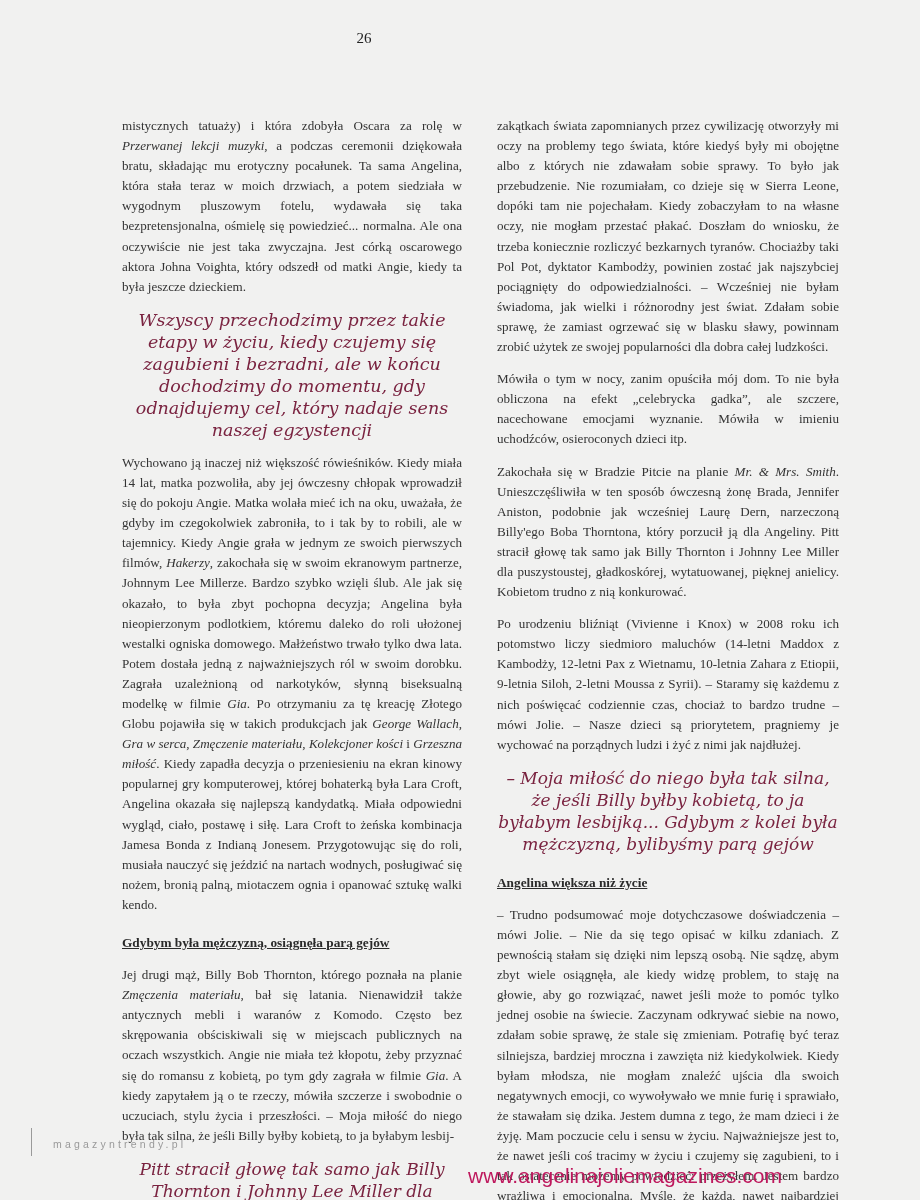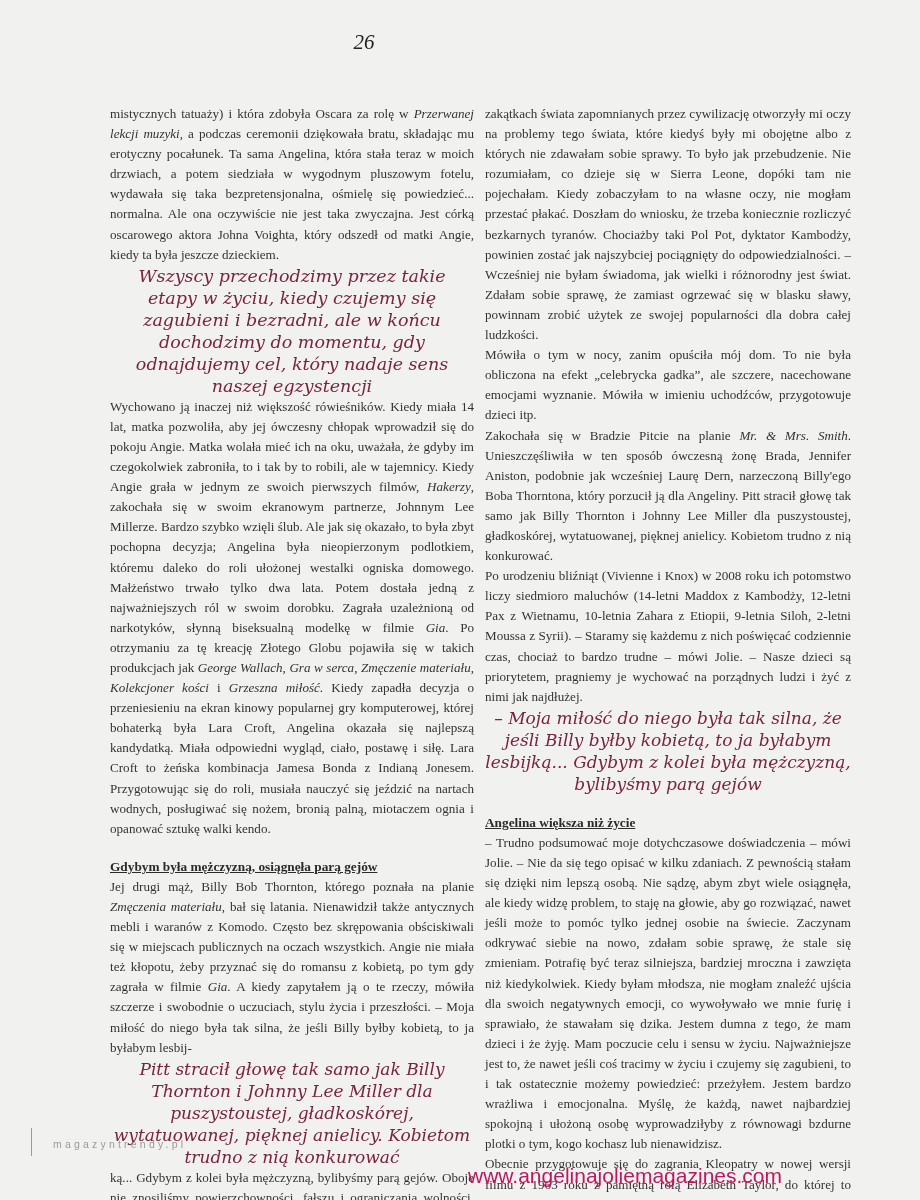--- a/index.html
+++ b/index.html
@@ -6,31 +6,31 @@
   body {
     width: 920px; height: 1200px; overflow: hidden;
     background: #f1f1f0;
     font-family: "DejaVu Serif", "Liberation Serif", serif;
     color: #2a2a2a;
     position: relative;
   }
   .page-number {
     position: absolute; top: 30px; left: 0; width: 728px;
     text-align: center; font-family: "Liberation Serif", serif;
-    font-size: 21px; color: #222; font-style: italic;
+    font-size: 15px; color: #222;
   }
   .col {
     position: absolute; top: 104px; width: 364px;
     font-family: "Liberation Serif", serif;
     font-size: 13.1px; line-height: 20.1px; color: #333;
     text-align: justify; hyphens: manual;
   }
   .col.left { left: 110px; }
   .col.right { left: 485px; width: 366px; }
-  .col p { margin: 0; }
+  .col p { margin: 12px; }
   .col em { font-style: italic; }
   .pullquote {
     color: #7a2340; font-style: italic; text-align: center;
     font-family: "DejaVu Serif", serif;
     font-size: 17.5px; line-height: 22px;
     margin: 0; padding: 0;
   }
   .pq1 { margin-top: 18px; margin-bottom: 24px; padding: 0 6px; }
   .pq2 { margin-top: 24px; margin-bottom: 24px; font-size: 17px; font-style: italic; }
   .pq3 { margin-top: 22px; margin-bottom: 28px; font-size: 17px; }
@@ -58,21 +58,21 @@
   <p class="pullquote pq1">Wszyscy przechodzimy przez takie etapy w życiu, kiedy czujemy się zagubieni i bezradni, ale w końcu dochodzimy do momentu, gdy odnajdujemy cel, który nadaje sens naszej egzystencji</p>
   <p><span>Wychowano ją inaczej niż większość rówieśników. Kiedy miała 14 lat, matka pozwoliła, aby jej ówczesny chłopak wprowadził się do pokoju Angie. Matka wolała mieć ich na oku, uważała, że gdyby im czegokolwiek zabroniła, to i tak by to robili, ale w tajemnicy. Kiedy Angie grała w jednym ze swoich pierwszych filmów, </span><em>Hakerzy</em><span>, zakochała się w swoim ekranowym partnerze, Johnnym Lee Millerze. Bardzo szybko wzięli ślub. Ale jak się okazało, to była zbyt pochopna decyzja; Angelina była nieopierzonym podlotkiem, któremu daleko do roli ułożonej westalki ogniska domowego. Małżeństwo trwało tylko dwa lata. Potem dostała jedną z najważniejszych ról w swoim dorobku. Zagrała uzależnioną od narkotyków, słynną biseksualną modelkę w filmie </span><em>Gia</em><span>. Po otrzymaniu za tę kreację Złotego Globu pojawiła się w takich produkcjach jak </span><em>George Wallach</em><span>, </span><em>Gra w serca</em><span>, </span><em>Zmęczenie materiału</em><span>, </span><em>Kolekcjoner kości</em><span> i </span><em>Grzeszna miłość</em><span>. Kiedy zapadła decyzja o przeniesieniu na ekran kinowy popularnej gry komputerowej, której bohaterką była Lara Croft, Angelina okazała się najlepszą kandydatką. Miała odpowiedni wygląd, ciało, postawę i siłę. Lara Croft to żeńska kombinacja Jamesa Bonda z Indianą Jonesem. Przygotowując się do roli, musiała nauczyć się jeździć na nartach wodnych, posługiwać się nożem, bronią palną, miotaczem ognia i opanować sztukę walki kendo.</span></p>
   <p class="subhead">Gdybym była mężczyzną, osiągnęła parą gejów</p>
   <p><span>Jej drugi mąż, Billy Bob Thornton, którego poznała na planie </span><em>Zmęczenia materiału</em><span>, bał się latania. Nienawidził także antycznych mebli i waranów z Komodo. Często bez skrępowania obściskiwali się w miejscach publicznych na oczach wszystkich. Angie nie miała też kłopotu, żeby przyznać się do romansu z kobietą, po tym gdy zagrała w filmie </span><em>Gia</em><span>. A kiedy zapytałem ją o te rzeczy, mówiła szczerze i swobodnie o uczuciach, stylu życia i przeszłości. – Moja miłość do niego była tak silna, że jeśli Billy byłby kobietą, to ja byłabym lesbij-</span></p>
   <p class="pullquote pq2">Pitt stracił głowę tak samo jak Billy Thornton i Johnny Lee Miller dla puszystoustej, gładkoskórej, wytatuowanej, pięknej anielicy. Kobietom trudno z nią konkurować</p>
   <p><span>ką... Gdybym z kolei była mężczyzną, bylibyśmy parą gejów. Oboje nie znosiliśmy powierzchowności, fałszu i ograniczania wolności. Byliśmy pokrewnymi, niespokojnymi duszami, oboje odczuwaliśmy ten sam smutek i samotność – zwierzała się. Udział w Tomb Raiderze przyniósł jej nowe doznania. – Podróże z ekipą filmową po różnych</span></p>
 </div>
 
 <div class="col right">
   <p><span>zakątkach świata zapomnianych przez cywilizację otworzyły mi oczy na problemy tego świata, które kiedyś były mi obojętne albo z których nie zdawałam sobie sprawy. To było jak przebudzenie. Nie rozumiałam, co dzieje się w Sierra Leone, dopóki tam nie pojechałam. Kiedy zobaczyłam to na własne oczy, nie mogłam przestać płakać. Doszłam do wniosku, że trzeba koniecznie rozliczyć bezkarnych tyranów. Chociażby taki Pol Pot, dyktator Kambodży, powinien zostać jak najszybciej pociągnięty do odpowiedzialności. – Wcześniej nie byłam świadoma, jak wielki i różnorodny jest świat. Zdałam sobie sprawę, że zamiast ogrzewać się w blasku sławy, powinnam zrobić użytek ze swojej popularności dla dobra całej ludzkości.</span></p>
-  <p><span>Mówiła o tym w nocy, zanim opuściła mój dom. To nie była obliczona na efekt „celebrycka gadka”, ale szczere, nacechowane emocjami wyznanie. Mówiła w imieniu uchodźców, przygotowuje dzieci itp.</span></p>
+  <p><span>Mówiła o tym w nocy, zanim opuściła mój dom. To nie była obliczona na efekt „celebrycka gadka”, ale szczere, nacechowane emocjami wyznanie. Mówiła w imieniu uchodźców, osieroconych dzieci itp.</span></p>
   <p><span>Zakochała się w Bradzie Pitcie na planie </span><em>Mr. &amp; Mrs. Smith</em><span>. Unieszczęśliwiła w ten sposób ówczesną żonę Brada, Jennifer Aniston, podobnie jak wcześniej Laurę Dern, narzeczoną Billy'ego Boba Thorntona, który porzucił ją dla Angeliny. Pitt stracił głowę tak samo jak Billy Thornton i Johnny Lee Miller dla puszystoustej, gładkoskórej, wytatuowanej, pięknej anielicy. Kobietom trudno z nią konkurować.</span></p>
   <p><span>Po urodzeniu bliźniąt (Vivienne i Knox) w 2008 roku ich potomstwo liczy siedmioro maluchów (14-letni Maddox z Kambodży, 12-letni Pax z Wietnamu, 10-letnia Zahara z Etiopii, 9-letnia Siloh, 2-letni Moussa z Syrii). – Staramy się każdemu z nich poświęcać codziennie czas, chociaż to bardzo trudne – mówi Jolie. – Nasze dzieci są priorytetem, pragniemy je wychować na porządnych ludzi i żyć z nimi jak najdłużej.</span></p>
   <p class="pullquote pq3">– Moja miłość do niego była tak silna, że jeśli Billy byłby kobietą, to ja byłabym lesbijką... Gdybym z kolei była mężczyzną, bylibyśmy parą gejów</p>
   <p class="subhead">Angelina większa niż życie</p>
   <p><span>– Trudno podsumować moje dotychczasowe doświadczenia – mówi Jolie. – Nie da się tego opisać w kilku zdaniach. Z pewnością stałam się dzięki nim lepszą osobą. Nie sądzę, abym zbyt wiele osiągnęła, ale kiedy widzę problem, to staję na głowie, aby go rozwiązać, nawet jeśli może to pomóc tylko jednej osobie na świecie. Zaczynam odkrywać siebie na nowo, zdałam sobie sprawę, że stale się zmieniam. Potrafię być teraz silniejsza, bardziej mroczna i zawzięta niż kiedykolwiek. Kiedy byłam młodsza, nie mogłam znaleźć ujścia dla swoich negatywnych emocji, co wywoływało we mnie furię i sprawiało, że stawałam się dzika. Jestem dumna z tego, że mam dzieci i że żyję. Mam poczucie celu i sensu w życiu. Najważniejsze jest to, że nawet jeśli coś tracimy w życiu i czujemy się zagubieni, to i tak ostatecznie możemy powiedzieć: przeżyłem. Jestem bardzo wrażliwa i emocjonalna. Myślę, że każdą, nawet najbardziej spokojną i ułożoną osobę wyprowadziłyby z równowagi bzdurne plotki o tym, kogo kochasz lub nienawidzisz.</span></p>
   <p><span><span>Obecnie przygotowuje się do zagrania Kleopatry w nowej wersji filmu z 1963 roku z pamiętną rolą Elizabeth Taylor, do której to produkcji zdjęcia są wciąż przesuwane. Pełną parą ruszyły za to prace nad </span></span></p>
 </div>
 
 <div class="footer-rule"></div>
 <div class="footer-site">magazyntrendy.pl</div>

